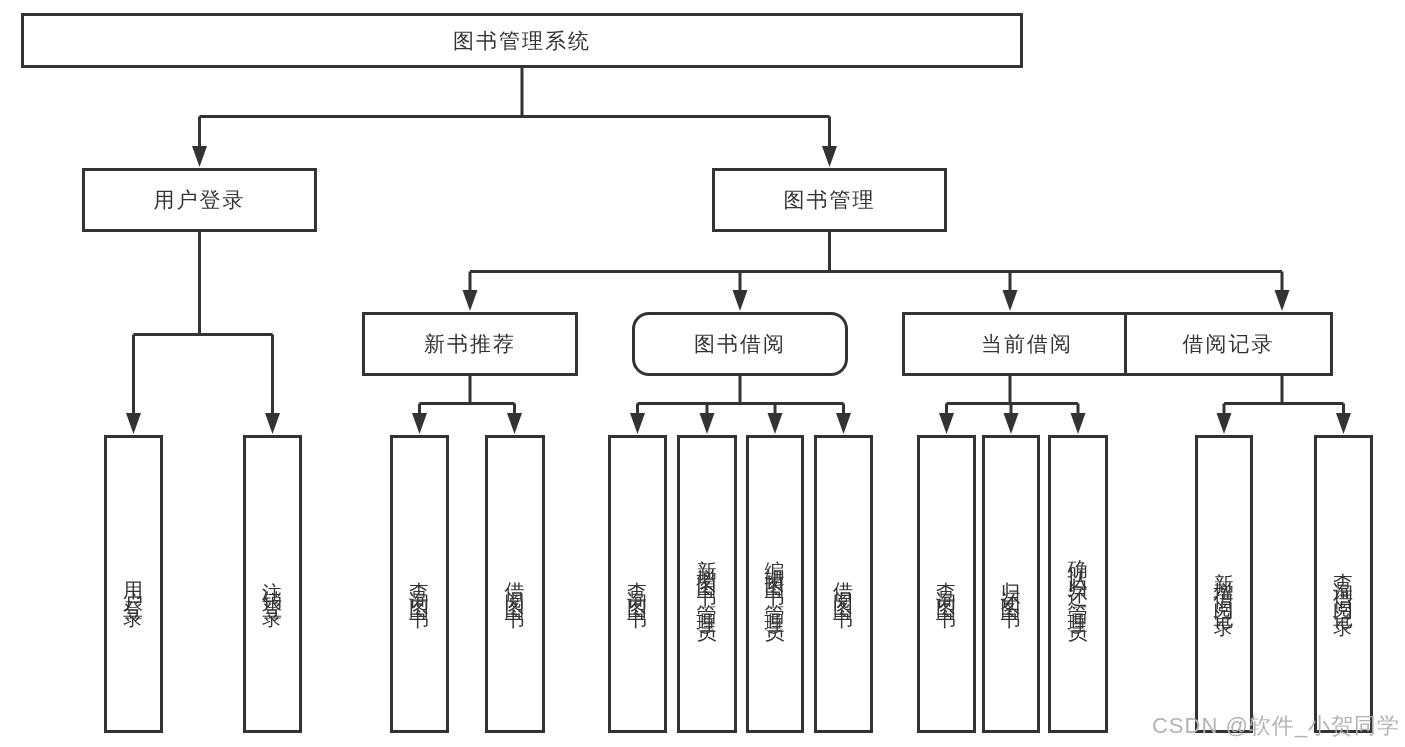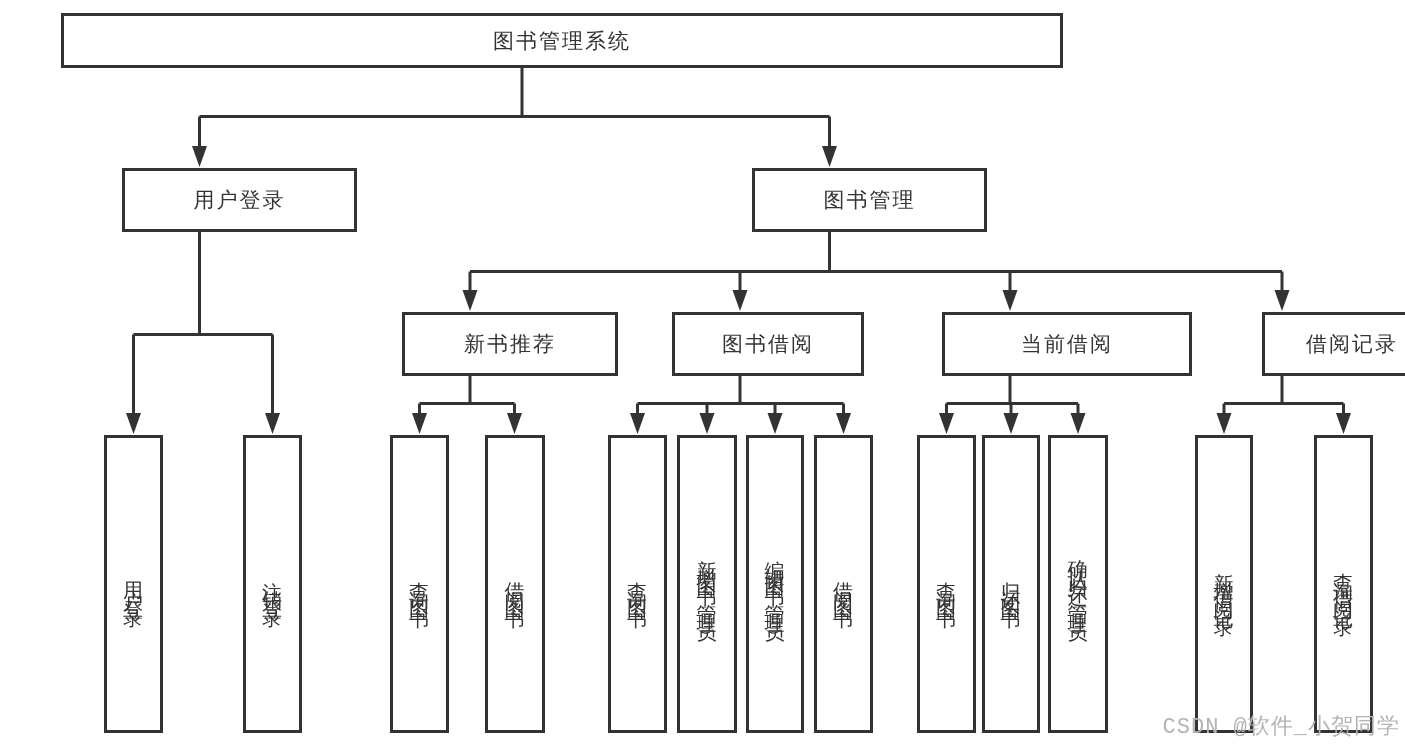--- a/index.html
+++ b/index.html
@@ -14,33 +14,33 @@
   .canvas{
     position:relative;width:1405px;height:747px;background:var(--background);
     font-family:"Liberation Sans","DejaVu Sans",sans-serif;overflow:hidden;
   }
   .connectors{position:absolute;left:0;top:0;width:1405px;height:747px;pointer-events:none;}
   .cline{stroke:var(--line);stroke-width:3;fill:none;}
   .ahead{fill:var(--line);stroke:none;}
   .node{
     position:absolute;box-sizing:border-box;background:var(--box-fill);
     border:3px solid var(--box-border);display:flex;align-items:center;justify-content:center;
-    color:var(--text);font-size:21px;letter-spacing:2px;white-space:nowrap;margin-left:40px;
+    color:var(--text);font-size:21px;letter-spacing:2px;white-space:nowrap;
   }
   .leaf{
     position:absolute;box-sizing:border-box;background:var(--box-fill);
     border:3px solid var(--box-border);display:flex;align-items:center;justify-content:center;
   }
   .vtext{
     writing-mode:vertical-rl;text-orientation:mixed;
     color:var(--text);font-size:20px;letter-spacing:9px;line-height:1.2;white-space:nowrap;
   }
   .watermark{
     position:absolute;right:5px;bottom:6px;z-index:5;
-    color:var(--watermark);font-size:22px;letter-spacing:1px;white-space:nowrap;font-family:Liberation Mono, monospace;
+    color:var(--watermark);font-size:22px;letter-spacing:1px;white-space:nowrap;
   }
 </style>
 </head>
 <body>
 
 <div class="canvas">
 
   <svg class="connectors" viewBox="0 0 1405 747" xmlns="http://www.w3.org/2000/svg">
 
     <g>
@@ -124,27 +124,27 @@
   <div class="node" style="left:82px;top:168px;width:235px;height:64px;">
     <span>用户登录</span>
   </div>
   <div class="node" style="left:712px;top:168px;width:235px;height:64px;justify-content:center;">
     <span>图书管理</span>
   </div>
 
   <div class="node" style="left:362px;top:312px;width:216px;height:64px;">
     <span>新书推荐</span>
   </div>
-  <div class="node" style="left:632px;top:312px;width:192px;height:64px;">
+  <div class="node" style="left:632px;top:312px;width:216px;height:64px;border-radius:17px;">
     <span>图书借阅</span>
   </div>
   <div class="node" style="left:902px;top:312px;width:250px;height:64px;">
     <span>当前借阅</span>
   </div>
-  <div class="node" style="left:1222px;top:312px;width:180px;height:64px;">
+  <div class="node" style="left:1124px;top:312px;width:209px;height:64px;">
     <span>借阅记录</span>
   </div>
 
   <div class="leaf" style="left:104px;top:435px;width:59px;height:298px;">
     <span class="vtext">用户登录</span>
   </div>
   <div class="leaf" style="left:243px;top:435px;width:59px;height:298px;">
     <span class="vtext">注销登录</span>
   </div>
 

